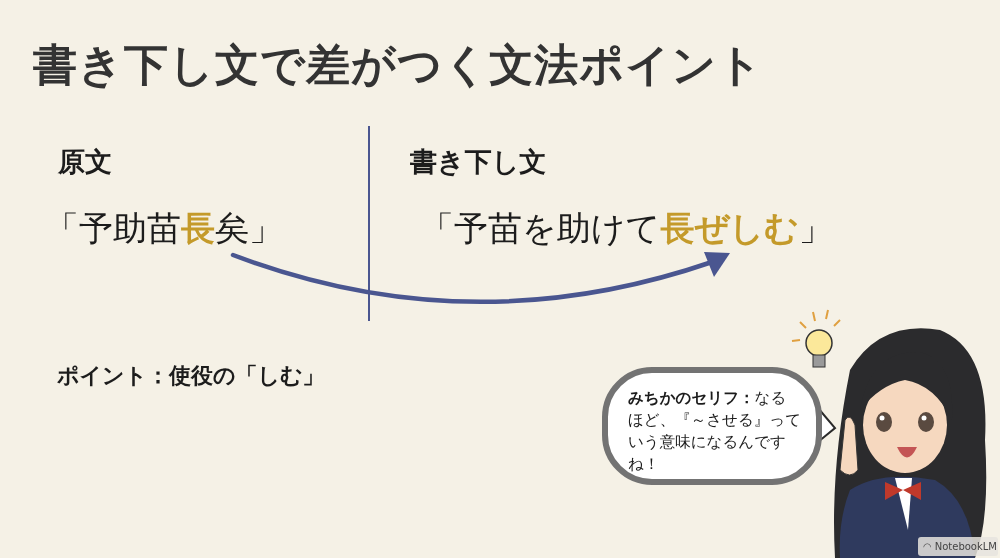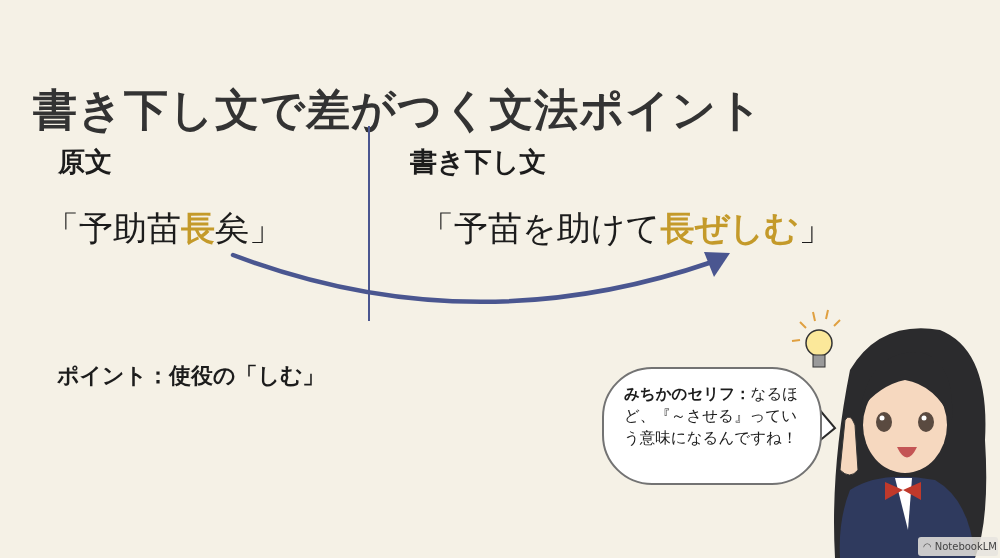--- a/index.html
+++ b/index.html
@@ -6,21 +6,21 @@
     body {
       width: 1000px; height: 558px; overflow: hidden;
       background: #f5f1e6;
       font-family: "DejaVu Sans", "Liberation Sans", sans-serif;
       color: #1c1c1c;
       position: relative;
     }
     .title {
       position: absolute; left: 33px; top: 36px;
       font-size: 44px; font-weight: bold; color: #333333;
-      letter-spacing: 1px; white-space: nowrap; margin-top: 45px;
+      letter-spacing: 1px; white-space: nowrap;
     }
     .divider {
       position: absolute; left: 368px; top: 126px;
       width: 2px; height: 195px; background: #4a5690;
     }
     .label {
       position: absolute; font-size: 27px; font-weight: bold; color: #1c1c1c;
       white-space: nowrap;
     }
     .label.orig { left: 58px; top: 144px; }
@@ -37,21 +37,21 @@
       font-size: 22px; font-weight: bold; white-space: nowrap;
     }
     .explain {
       position: absolute; left: 57px; top: 415px; width: 530px;
       font-size: 25px; line-height: 39px;
     }
     .explain .lead { font-weight: bold; }
     .explain .line { display: block; white-space: nowrap; }
     .bubble {
       position: absolute; left: 602px; top: 367px; width: 220px; height: 118px;
-      background: #ffffff; border: 2px solid #737373; border-radius: 50px;
+      background: #ffffff; border: 6px solid #737373; border-radius: 50px;
       box-sizing: border-box; padding: 14px 14px 10px 20px;
       font-size: 15.5px; line-height: 22px;
     }
     .bubble .speaker { font-weight: bold; }
     .bubble-tail { position: absolute; left: 0; top: 0; }
     .girl { position: absolute; left: 0; top: 0; }
     .badge {
       position: absolute; left: 918px; top: 537px; width: 80px; height: 19px;
       background: rgba(230,228,222,0.85); border-radius: 3px;
       font-size: 10px; color: #444; display: flex; align-items: center; gap: 3px;

